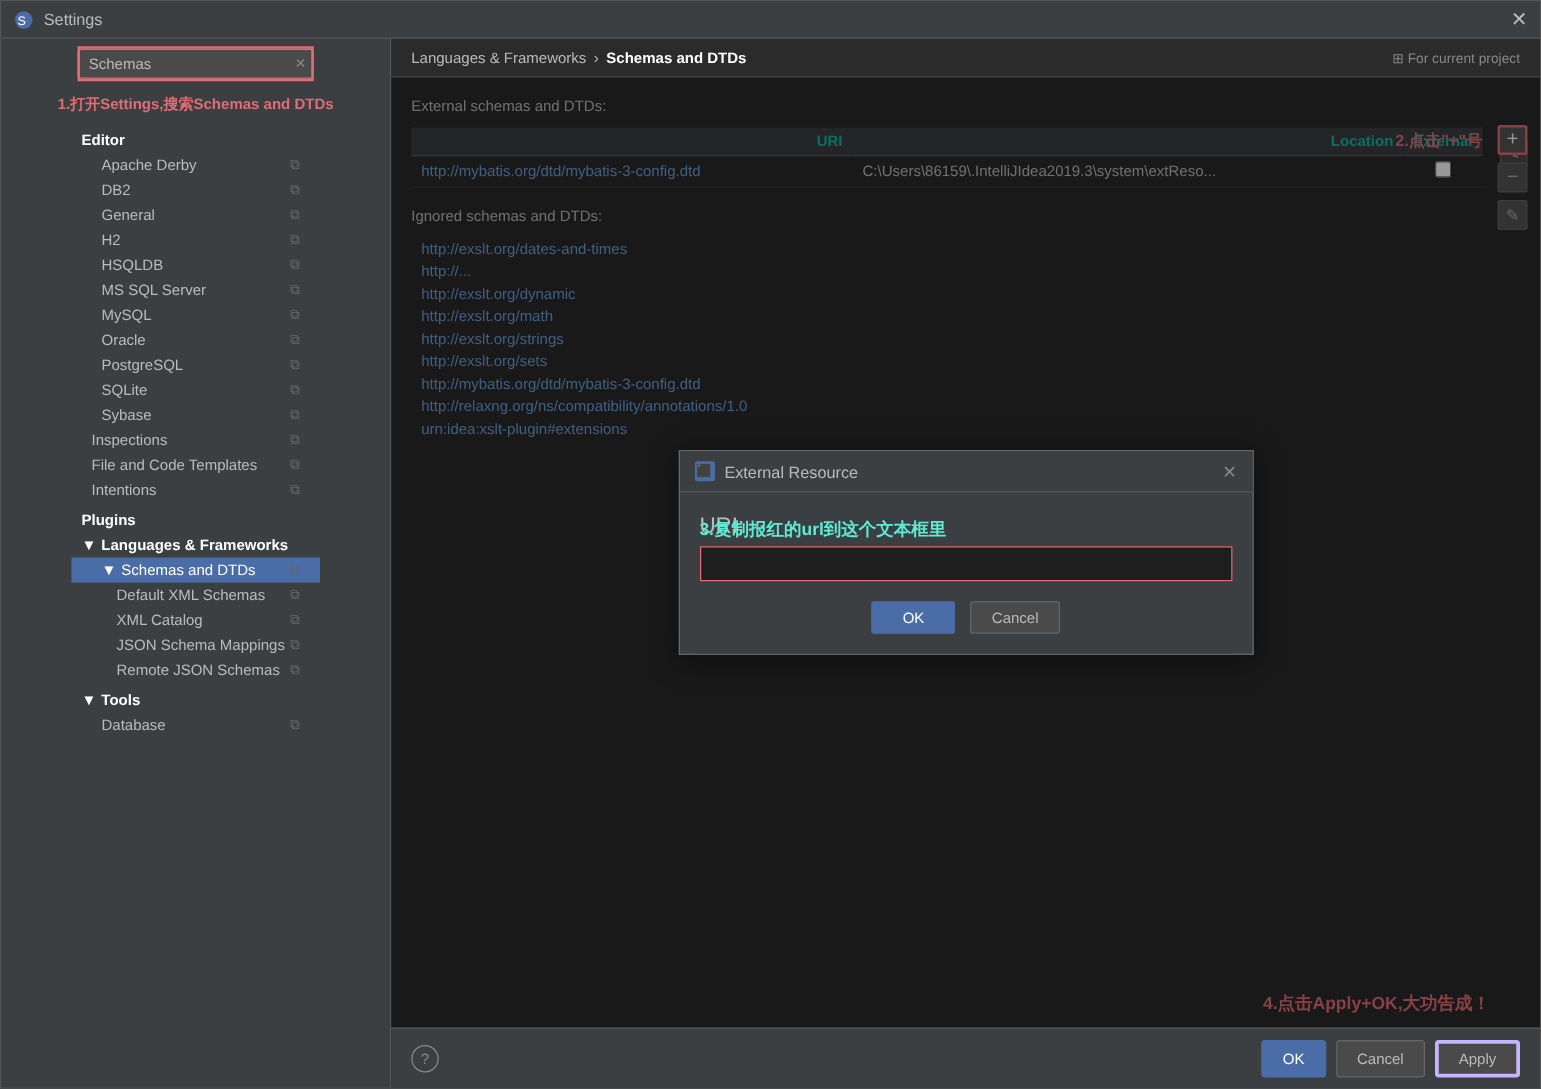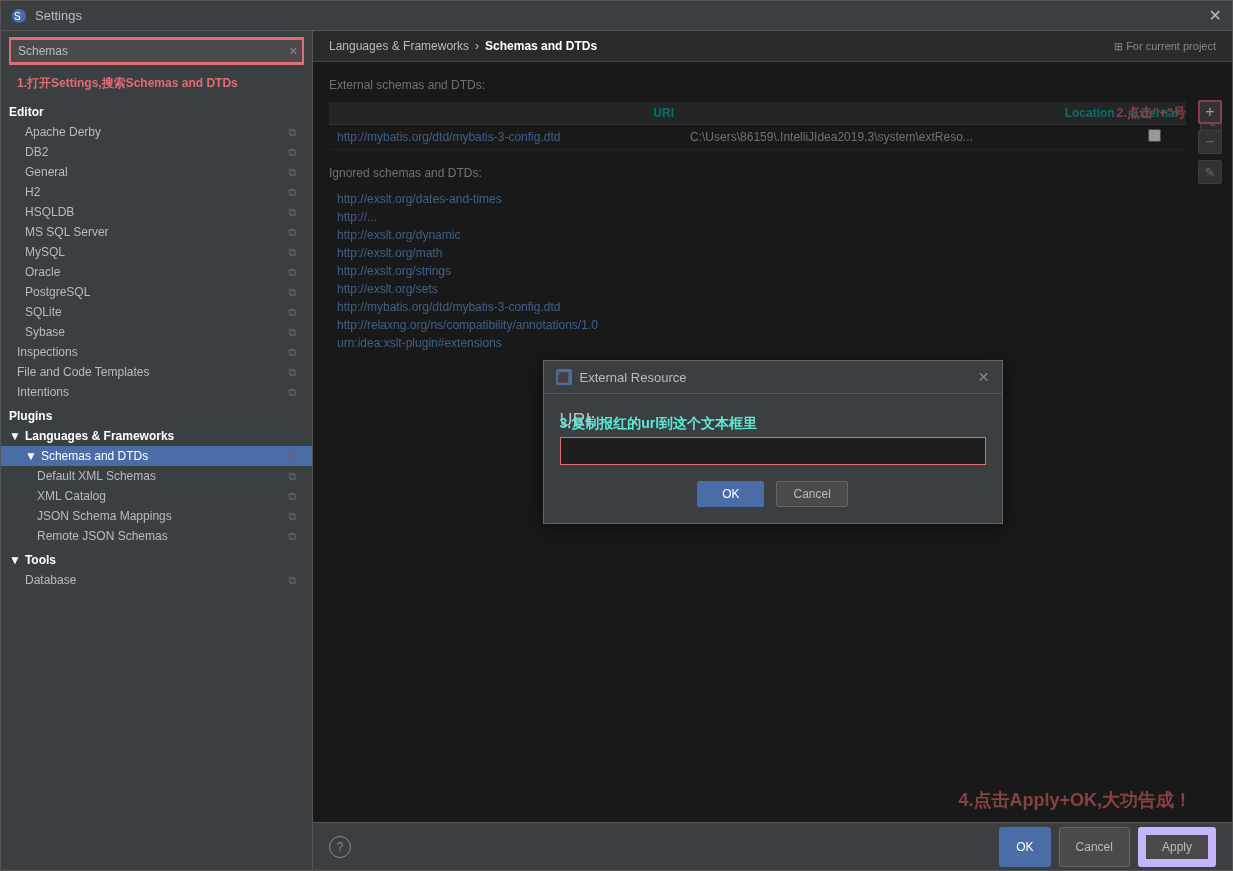--- a/index.html
+++ b/index.html
@@ -8,21 +8,21 @@
     .window { width: 1233px; height: 871px; display: flex; flex-direction: column; background: #3c3f41; border: 1px solid #555; }
 
     .title-bar { background: #3c3f41; height: 30px; display: flex; align-items: center; padding: 0 10px; border-bottom: 1px solid #555; }
     .title-bar-icon { width: 16px; height: 16px; margin-right: 8px; }
     .title-bar-title { flex: 1; color: #bbbbbb; font-size: 13px; }
     .title-bar-close { cursor: pointer; color: #bbbbbb; font-size: 16px; }
 
     .content { display: flex; flex: 1; overflow: hidden; }
 
     
-    .sidebar { width: 312px; background: #3c3f41; border-right: 1px solid #555; display: flex; flex-direction: column; overflow: hidden; }
+    .sidebar { width: 312px; background: #3c3f41; border-right: 1px solid #555; display: flex; flex-direction: column; overflow: hidden; align-items: center; }
     .search-box { margin: 8px; position: relative; }
     .search-box input { width: 100%; background: #4a4a4a; border: 1px solid #e06c75; color: #bbbbbb; padding: 4px 24px 4px 8px; border-radius: 3px; font-size: 12px; outline: none; }
     .search-box .clear-icon { position: absolute; right: 6px; top: 50%; transform: translateY(-50%); color: #888; cursor: pointer; font-size: 11px; }
 
     .sidebar-tree { flex: 1; overflow-y: auto; padding: 4px 0; }
     .tree-item { padding: 3px 16px; cursor: pointer; color: #bbbbbb; font-size: 12px; white-space: nowrap; display: flex; align-items: center; justify-content: space-between; }
     .tree-item.selected { background: #4a6da7; color: #ffffff; }
     .tree-item.section-header { font-weight: bold; color: #ffffff; padding-left: 8px; }
     .tree-item.indent1 { padding-left: 24px; }
     .tree-item.indent2 { padding-left: 36px; }
@@ -50,21 +50,21 @@
     .ignore-item { padding: 2px 8px; font-size: 12px; color: #6a9fd8; cursor: pointer; }
     .side-btn { background: #4a4a4a; border: 1px solid #666; color: #bbbbbb; width: 22px; height: 22px; display: flex; align-items: center; justify-content: center; cursor: pointer; font-size: 14px; border-radius: 2px; }
 
     
     .bottom-bar { height: 48px; background: #3c3f41; border-top: 1px solid #555; display: flex; align-items: center; padding: 0 16px; }
     .help-btn { width: 22px; height: 22px; border-radius: 50%; border: 1px solid #888; color: #888; display: flex; align-items: center; justify-content: center; font-size: 12px; cursor: pointer; }
     .bottom-actions { margin-left: auto; display: flex; gap: 8px; }
     .btn { padding: 5px 16px; border-radius: 3px; cursor: pointer; font-size: 12px; border: 1px solid #666; }
     .btn-default { background: #4a6da7; color: #ffffff; border-color: #4a6da7; }
     .btn-secondary { background: #4a4a4a; color: #bbbbbb; }
-    .btn-apply { background: #4a4a4a; color: #bbbbbb; border: 8px solid #c4b5fd; }
+    .btn-apply { background: #4a4a4a; color: #bbbbbb; border: 3px solid #c4b5fd; }
 
     
     .modal-overlay { position: absolute; top: 0; left: 0; right: 0; bottom: 0; background: rgba(0,0,0,0.4); display: flex; align-items: center; justify-content: center; z-index: 100; }
     .modal { background: #3c3f41; border: 1px solid #666; width: 460px; box-shadow: 0 4px 20px rgba(0,0,0,0.5); }
     .modal-title-bar { background: #3c3f41; padding: 8px 12px; display: flex; align-items: center; border-bottom: 1px solid #555; }
     .modal-title-icon { width: 16px; height: 16px; margin-right: 8px; background: #4a6da7; border-radius: 2px; display: flex; align-items: center; justify-content: center; font-size: 10px; color: white; }
     .modal-title-text { flex: 1; font-size: 13px; color: #bbbbbb; }
     .modal-close { cursor: pointer; color: #888; font-size: 14px; }
     .modal-body { padding: 16px; }
     .modal-label { font-size: 18px; color: #bbbbbb; margin-bottom: 6px; }
@@ -249,21 +249,21 @@
           </div>
         </div>
 
         <div style="position:absolute;right:10px;top:38px;display:flex;flex-direction:column;gap:4px;align-items:center;">
           <div style="color:#e06c75;font-weight:bold;font-size:13px;white-space:nowrap;position:absolute;right:36px;top:4px;">2.点击"+"号</div>
           <div style="width:24px;height:24px;background:#555;border:2px solid #e06c75;color:#fff;display:flex;align-items:center;justify-content:center;font-size:16px;cursor:pointer;border-radius:2px;">+</div>
           <div style="width:24px;height:24px;background:#555;border:1px solid #666;color:#aaa;display:flex;align-items:center;justify-content:center;font-size:16px;cursor:pointer;border-radius:2px;margin-top:2px;">−</div>
           <div style="width:24px;height:24px;background:#555;border:1px solid #666;color:#aaa;display:flex;align-items:center;justify-content:center;font-size:13px;cursor:pointer;border-radius:2px;margin-top:2px;">✎</div>
         </div>
 
-        <div style="position:absolute;right:40px;bottom:10px;color:#e06c75;font-weight:bold;font-size:18px;pointer-events:none;">4.点击Apply+OK,大功告成！</div>
+        <div style="position:absolute;right:40px;bottom:10px;color:#e06c75;font-weight:bold;font-size:14px;pointer-events:none;">4.点击Apply+OK,大功告成！</div>
 
         <div class="modal-overlay">
           <div class="modal">
             <div class="modal-title-bar">
               <div class="modal-title-icon">⬛</div>
               <span class="modal-title-text">External Resource</span>
               <span class="modal-close">✕</span>
             </div>
             <div class="modal-body">
               <div class="modal-label">URI:</div>

